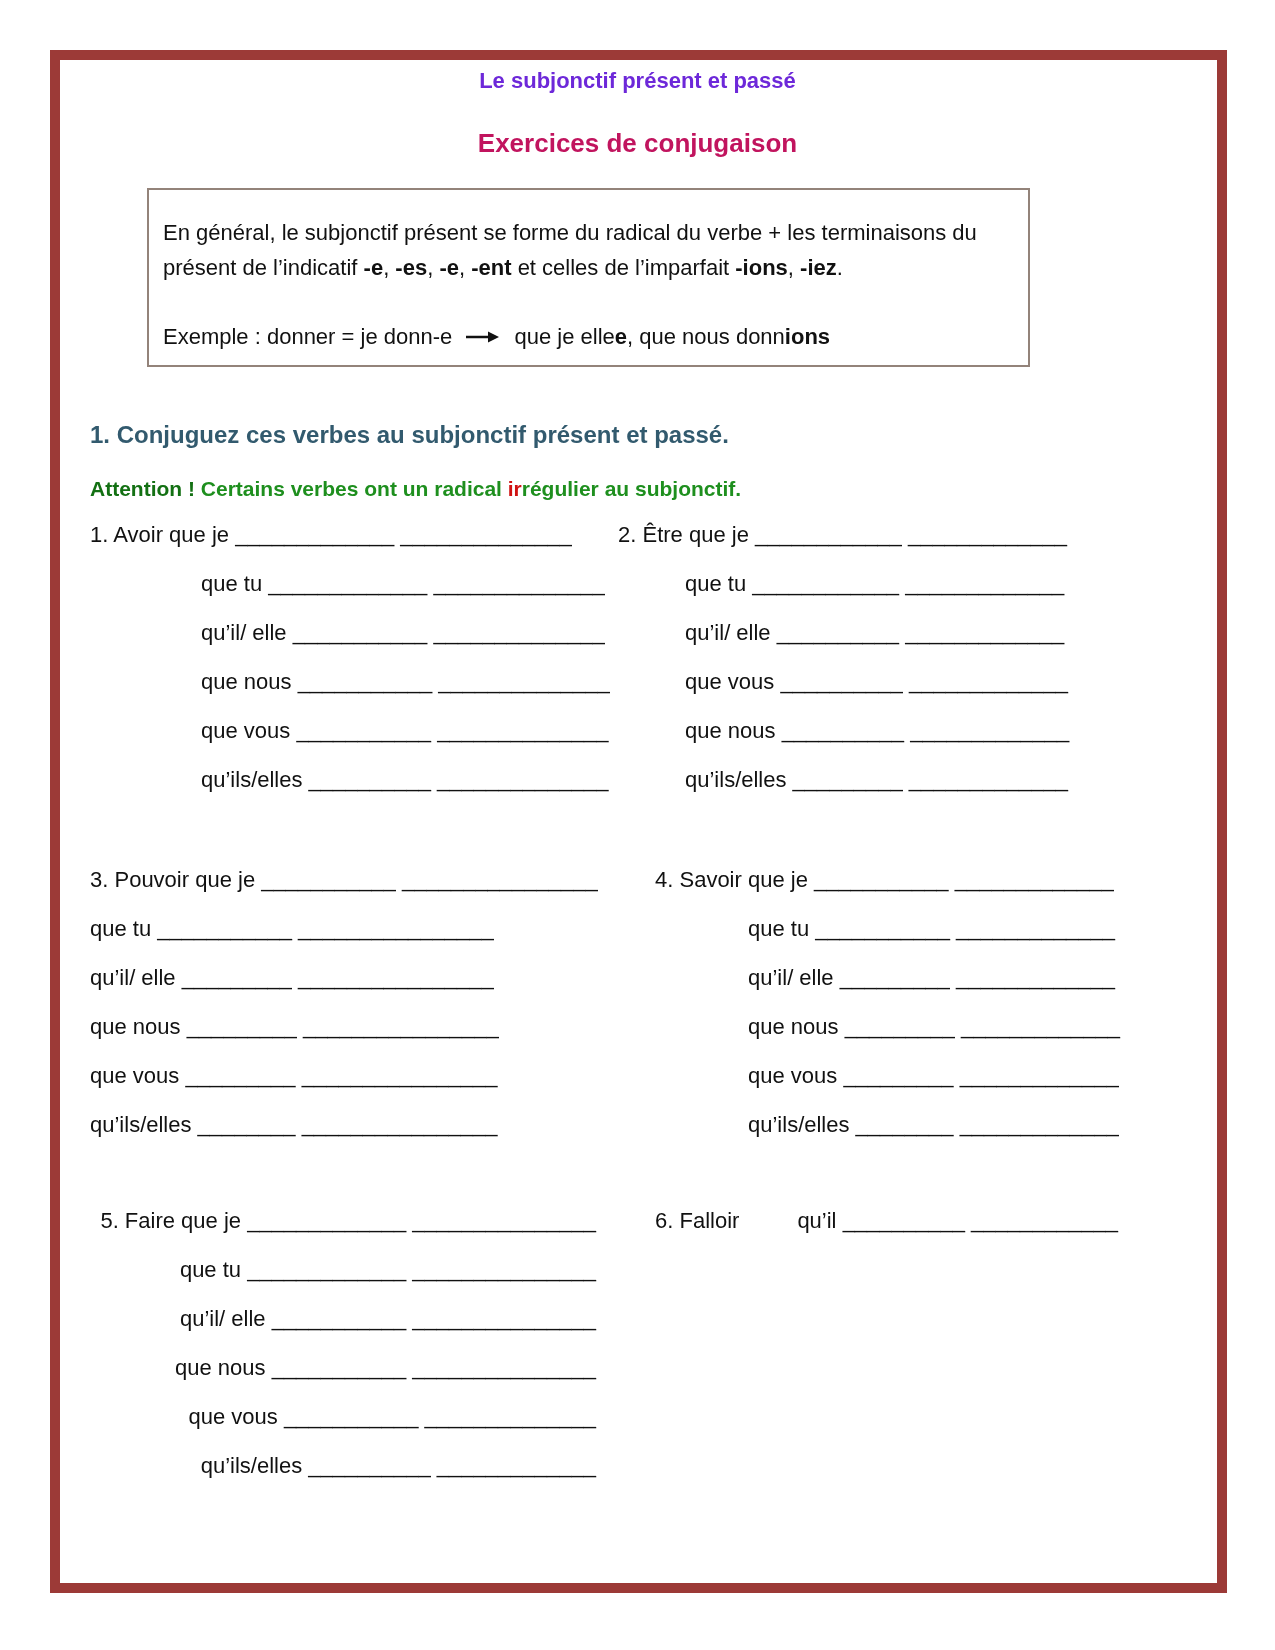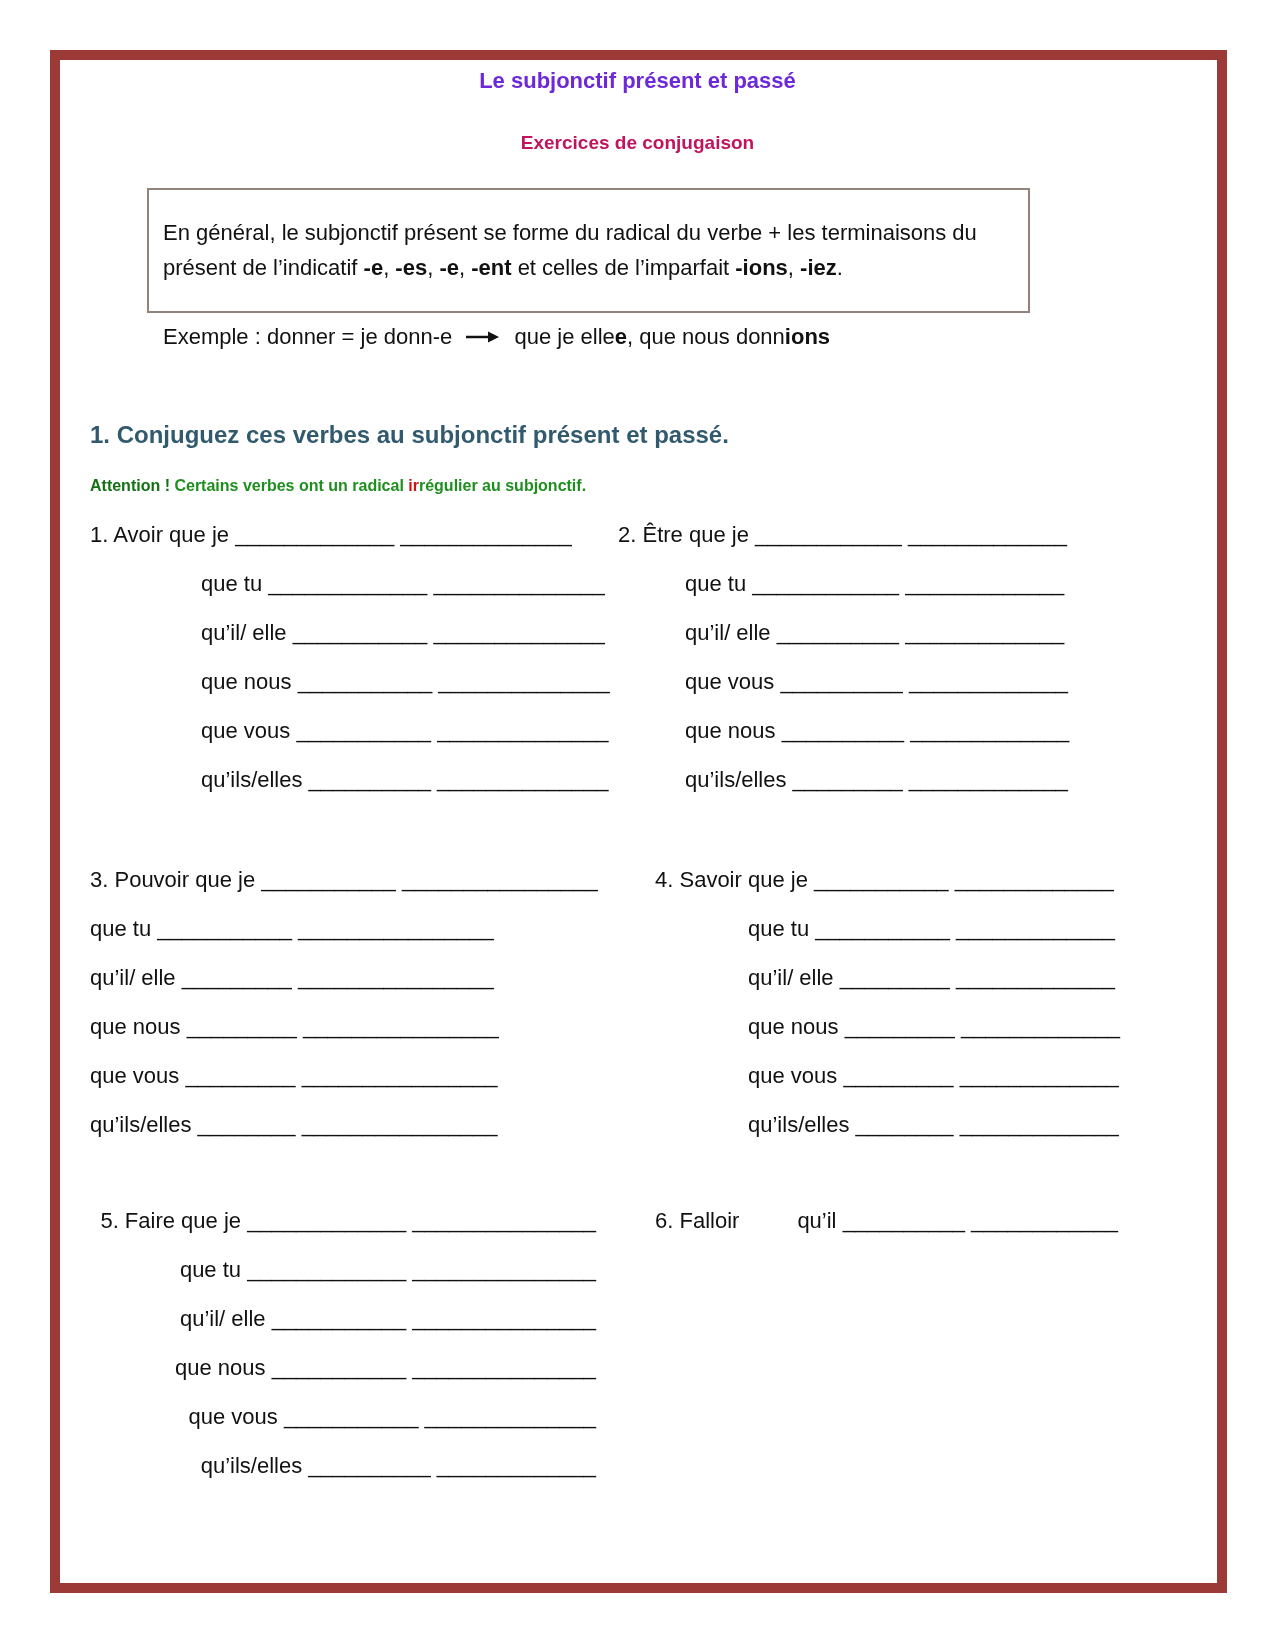--- a/index.html
+++ b/index.html
@@ -10,37 +10,37 @@
   .frame{
     position:absolute;left:50px;top:50px;width:1157px;height:1523px;
     border:10px solid #9c3a37;
   }
   .title{
     position:absolute;left:0;top:64px;width:100%;text-align:center;
     font-size:22px;font-weight:bold;color:#6d28d9;line-height:34px;
   }
   .subtitle{
     position:absolute;left:0;top:128px;width:100%;text-align:center;
-    font-size:19px;font-weight:bold;color:#c1145e;line-height:30px;
+    font-size:26px;font-weight:bold;color:#c1145e;line-height:30px;
   }
   .info-box{
-    position:absolute;left:147px;top:188px;width:883px;height:125px;
+    position:absolute;left:147px;top:188px;width:883px;height:179px;
     border:2px solid #93837a;box-sizing:border-box;font-size:22px;
   }
   .info-line{position:absolute;left:14px;white-space:nowrap;line-height:26px;}
   .info-line.l1{top:30px;}
   .info-line.l2{top:65px;}
   .info-line.l3{top:134px;}
   .arrow-svg{vertical-align:middle;margin:0 8px 3px 8px;}
   .section-heading{
     position:absolute;left:90px;top:421px;font-size:24px;font-weight:bold;
     color:#325a6e;white-space:nowrap;
   }
   .attention{
-    position:absolute;left:90px;top:477px;font-size:16px;font-weight:bold;
+    position:absolute;left:90px;top:477px;font-size:21px;font-weight:bold;
     white-space:nowrap;
   }
   .exercise{position:absolute;font-size:22px;}
   .exercise .row{height:49px;line-height:49px;white-space:nowrap;}
   .ex1{left:90px;top:510px;}
   .ex2{left:618px;top:510px;}
   .ex3{left:90px;top:855px;}
   .ex4{left:655px;top:855px;}
   .ex5{left:90px;top:1196px;text-align:right;}
   .ex6{left:655px;top:1196px;}

